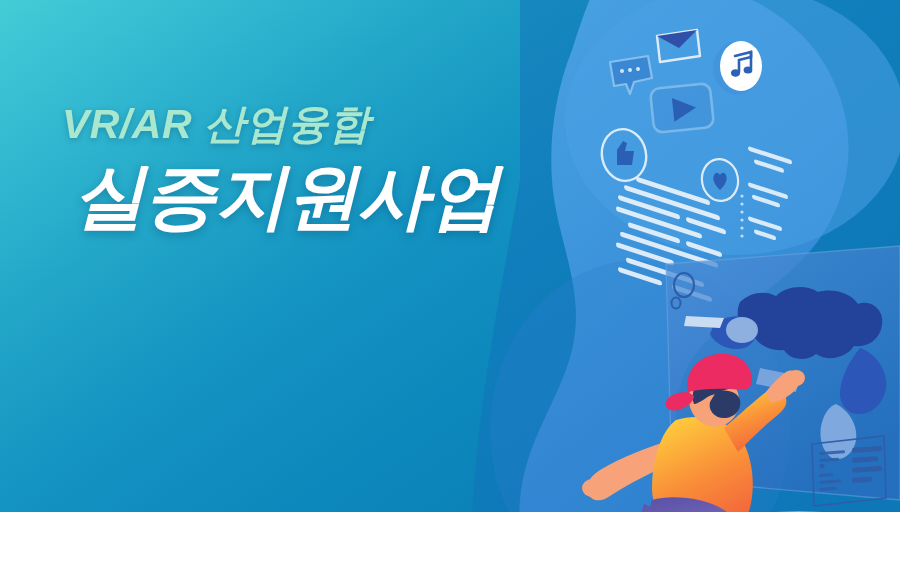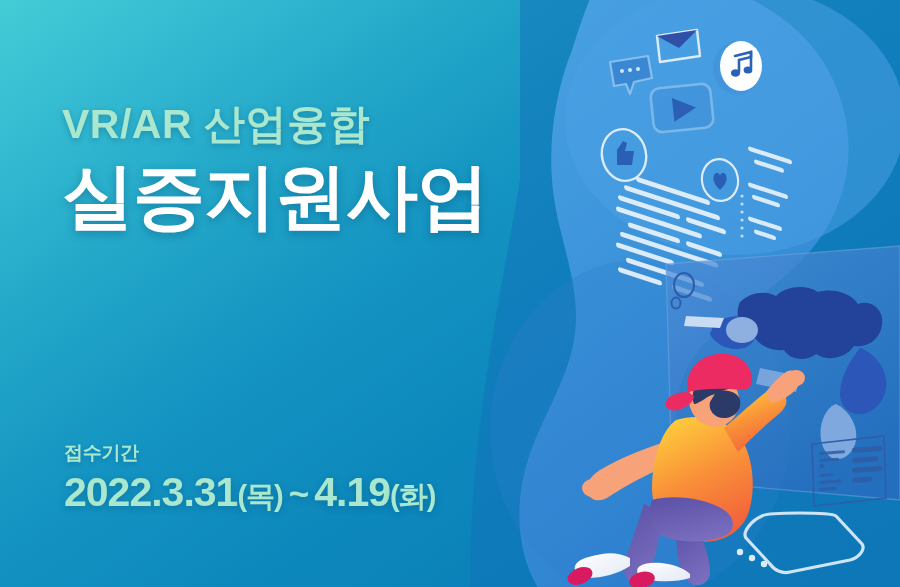--- a/index.html
+++ b/index.html
@@ -7,30 +7,31 @@
     margin: 0;
     padding: 0;
     background: #ffffff;
   }
   body {
     font-family: "Liberation Sans", "DejaVu Sans", sans-serif;
   }
   #banner {
     position: relative;
     width: 900px;
-    height: 587px;
+    height: 512px;
     overflow: hidden;
     background: linear-gradient(145deg,
         #44CCD6 0%,
         #35BCD2 12%,
         #22A6C8 28%,
         #1494C2 44%,
         #0D88BC 62%,
         #0A80B8 80%,
         #0A7CB5 100%);
+    font-style: italic;
   }
 
   
   .blob-layer {
     position: absolute;
     inset: 0;
     pointer-events: none;
   }
   .blob-layer svg {
     display: block;
@@ -54,21 +55,21 @@
     margin: 0 0 12px 0;
     text-shadow: 0 2px 6px rgba(4, 60, 96, 0.30);
     white-space: nowrap;
   }
   .headline {
     font-size: 72px;
     font-weight: 700;
     color: #FFFFFF;
     line-height: 1.10;
     letter-spacing: -1px;
-    margin: 0;
+    margin: 11px;
     text-shadow: 0 3px 10px rgba(4, 58, 96, 0.33);
     white-space: nowrap;
   }
   .headline + .headline {
     margin-top: 4px;
   }
 
   
   .date-block {
     position: absolute;
@@ -169,26 +170,20 @@
       <ellipse cx="735" cy="120" rx="170" ry="135" fill="#4AA0E3" opacity="0.55"></ellipse>
       <ellipse cx="640" cy="430" rx="150" ry="170" fill="#2E7FCE" opacity="0.30"></ellipse>
     </svg>
   </div>
 
   <div class="text-block">
     <p class="eyebrow">VR/AR 산업융합</p>
     <p class="headline">실증지원사업</p>
   </div>
 
-  <div class="date-block">
-    <p class="date-label">접수기간</p>
-    <p class="date-value">
-      <span>2022.3.31</span><span class="dow">(목)</span><span class="tilde">~</span><span>4.19</span><span class="dow">(화)</span>
-    </p>
-  </div>
 
   <div class="illustration">
     <svg viewBox="0 0 900 587" xmlns="http://www.w3.org/2000/svg">
 
       <g opacity="0.95">
         <path d="M610 62 L648 56 L652 78 L634 82 L630 94 L626 84 L614 86 Z" fill="#2A6CC0" opacity="0.45" stroke="#DCEBFA" stroke-width="2.2" stroke-linejoin="round"></path>
         <circle cx="622" cy="71" r="2" fill="#DCEBFA"></circle>
         <circle cx="630" cy="70" r="2" fill="#DCEBFA"></circle>
         <circle cx="638" cy="69" r="2" fill="#DCEBFA"></circle>
       </g>

